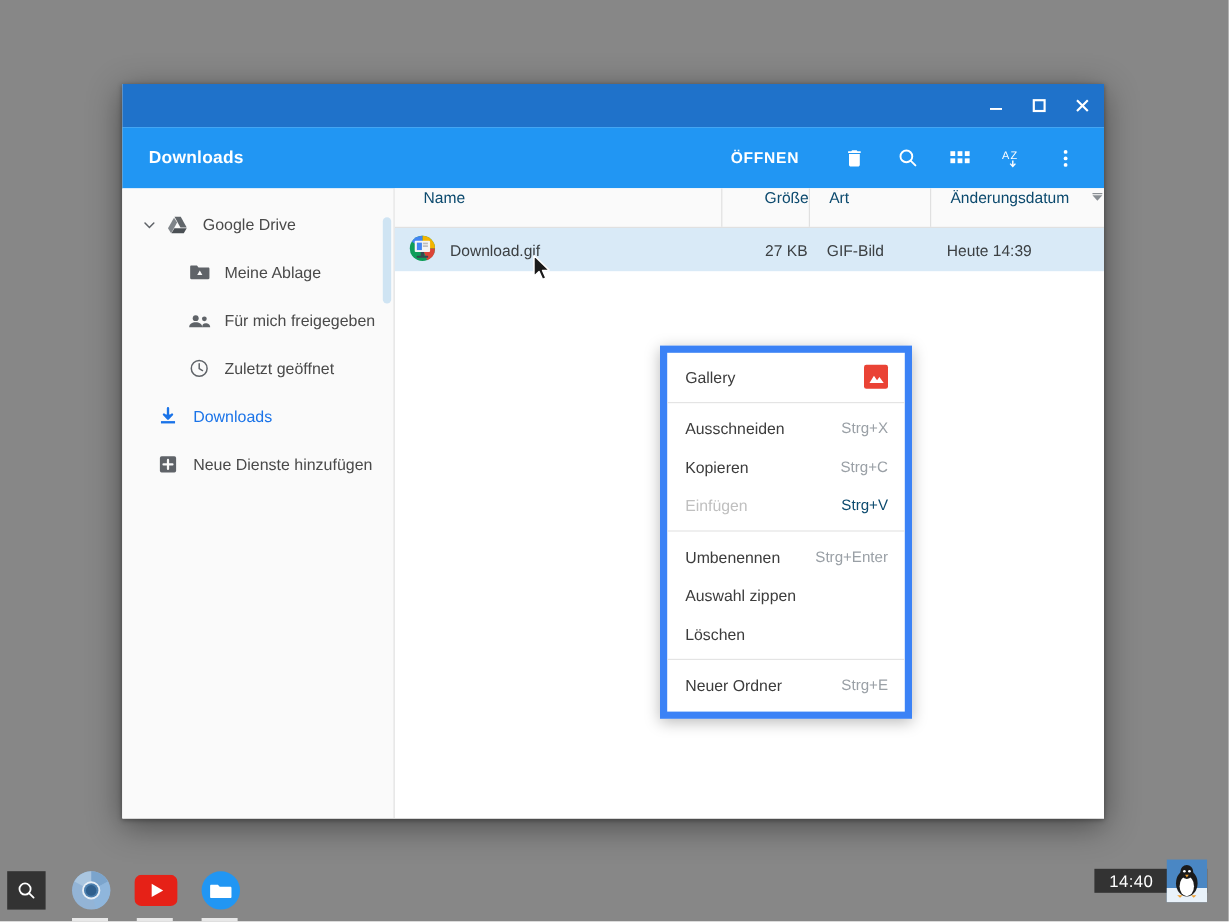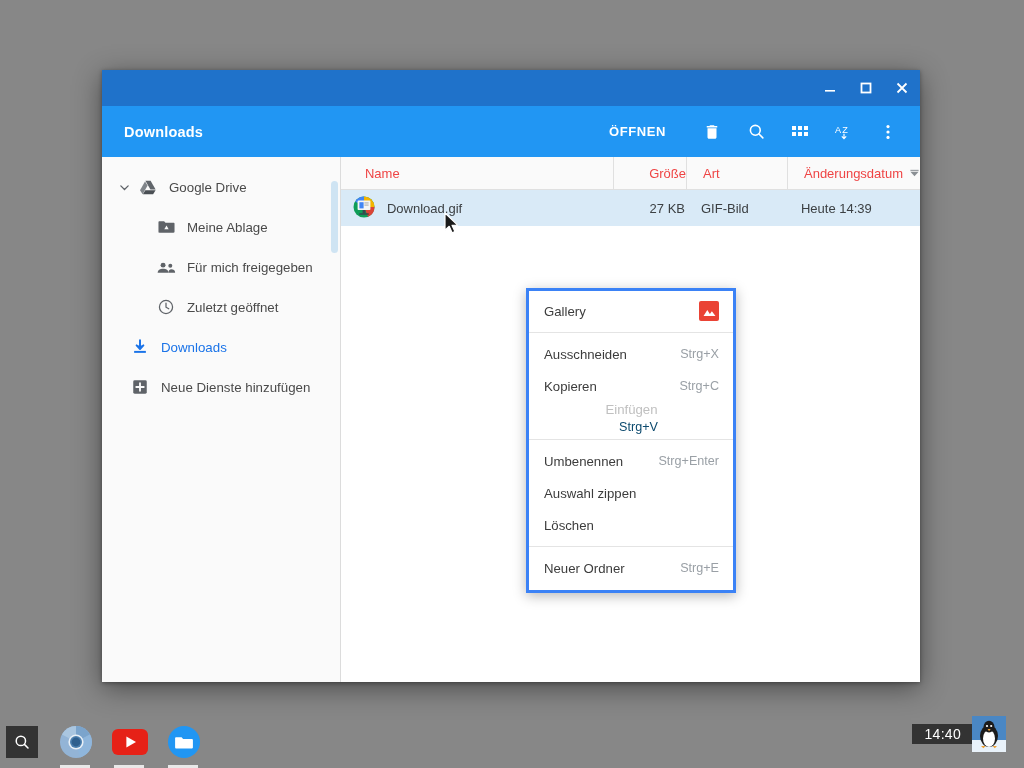--- a/index.html
+++ b/index.html
@@ -153,30 +153,30 @@
 
   
   #filelist {
     flex: 1;
     position: relative;
     background: #fff;
   }
   #list-header {
     display: flex;
     height: 32px;
-    align-items: center;
+    align-items: flex-start;
     background: #fafafa;
     border-bottom: 1px solid #e0e0e0;
     font-size: 13px;
-    color: #ef4444;
+    color: #0c4a6e;
   }
   .col-name   { width: 272px; padding-left: 24px; box-sizing: border-box; }
   .col-size   { width: 72px;  text-align: right; }
   .col-type   { width: 100px; padding-left: 16px; box-sizing: border-box; }
-  .col-date   { flex: 1;      padding-left: 16px; box-sizing: border-box; display:flex; align-items:center; }
+  .col-date   { flex: 1;      padding-left: 16px; box-sizing: border-box; display:flex; align-items:center;gap:12px; }
   .hdr-sep {
     width: 1px;
     height: 32px;
     background: #e0e0e0;
     flex: 0 0 auto;
   }
   .sort-ind { margin-left: 6px; display: inline-flex; }
 
   #file-row {
     display: flex;
@@ -196,41 +196,41 @@
   }
   .fr-size { width: 72px; text-align: right; }
   .fr-type { width: 100px; padding-left: 16px; box-sizing: border-box; }
   .fr-date { flex: 1; padding-left: 16px; box-sizing: border-box; }
   .file-icon { width: 26px; height: 26px; margin-right: 10px; flex: 0 0 auto; }
   .file-icon svg { display: block; }
 
   
   #ctxmenu {
     position: absolute;
-    left: 424px;
+    left: 448px;
     top: 218px;
     width: 210px;
     background: #ffffff;
-    border: 3px solid #3b82f6;
+    border: 6px solid #3b82f6;
     box-shadow: 0 3px 12px rgba(0,0,0,0.28);
     padding: 4px 0 6px 0;
     box-sizing: border-box;
     z-index: 50;
   }
   .mi {
     display: flex;
     align-items: center;
     height: 32px;
     padding: 0 14px 0 15px;
     font-size: 13.2px;
     color: #3c3c3c;
     cursor: default;
     box-sizing: border-box;
   }
-  .mi.disabled { color: #c0c0c0; flex-direction: column; }
+  .mi.disabled { color: #c0c0c0; }
   .mi-label { flex: 1; white-space: nowrap; }
   .mi-accel { color: #9aa0a6; font-size: 12.6px; margin-left: 14px; }
   .mi.disabled .mi-accel { color: #0c4a6e; text-align: center; }
   .mi-art {
     width: 20px;
     height: 20px;
     background: #ea4335;
     border-radius: 2px;
     display: flex;
     align-items: center;

